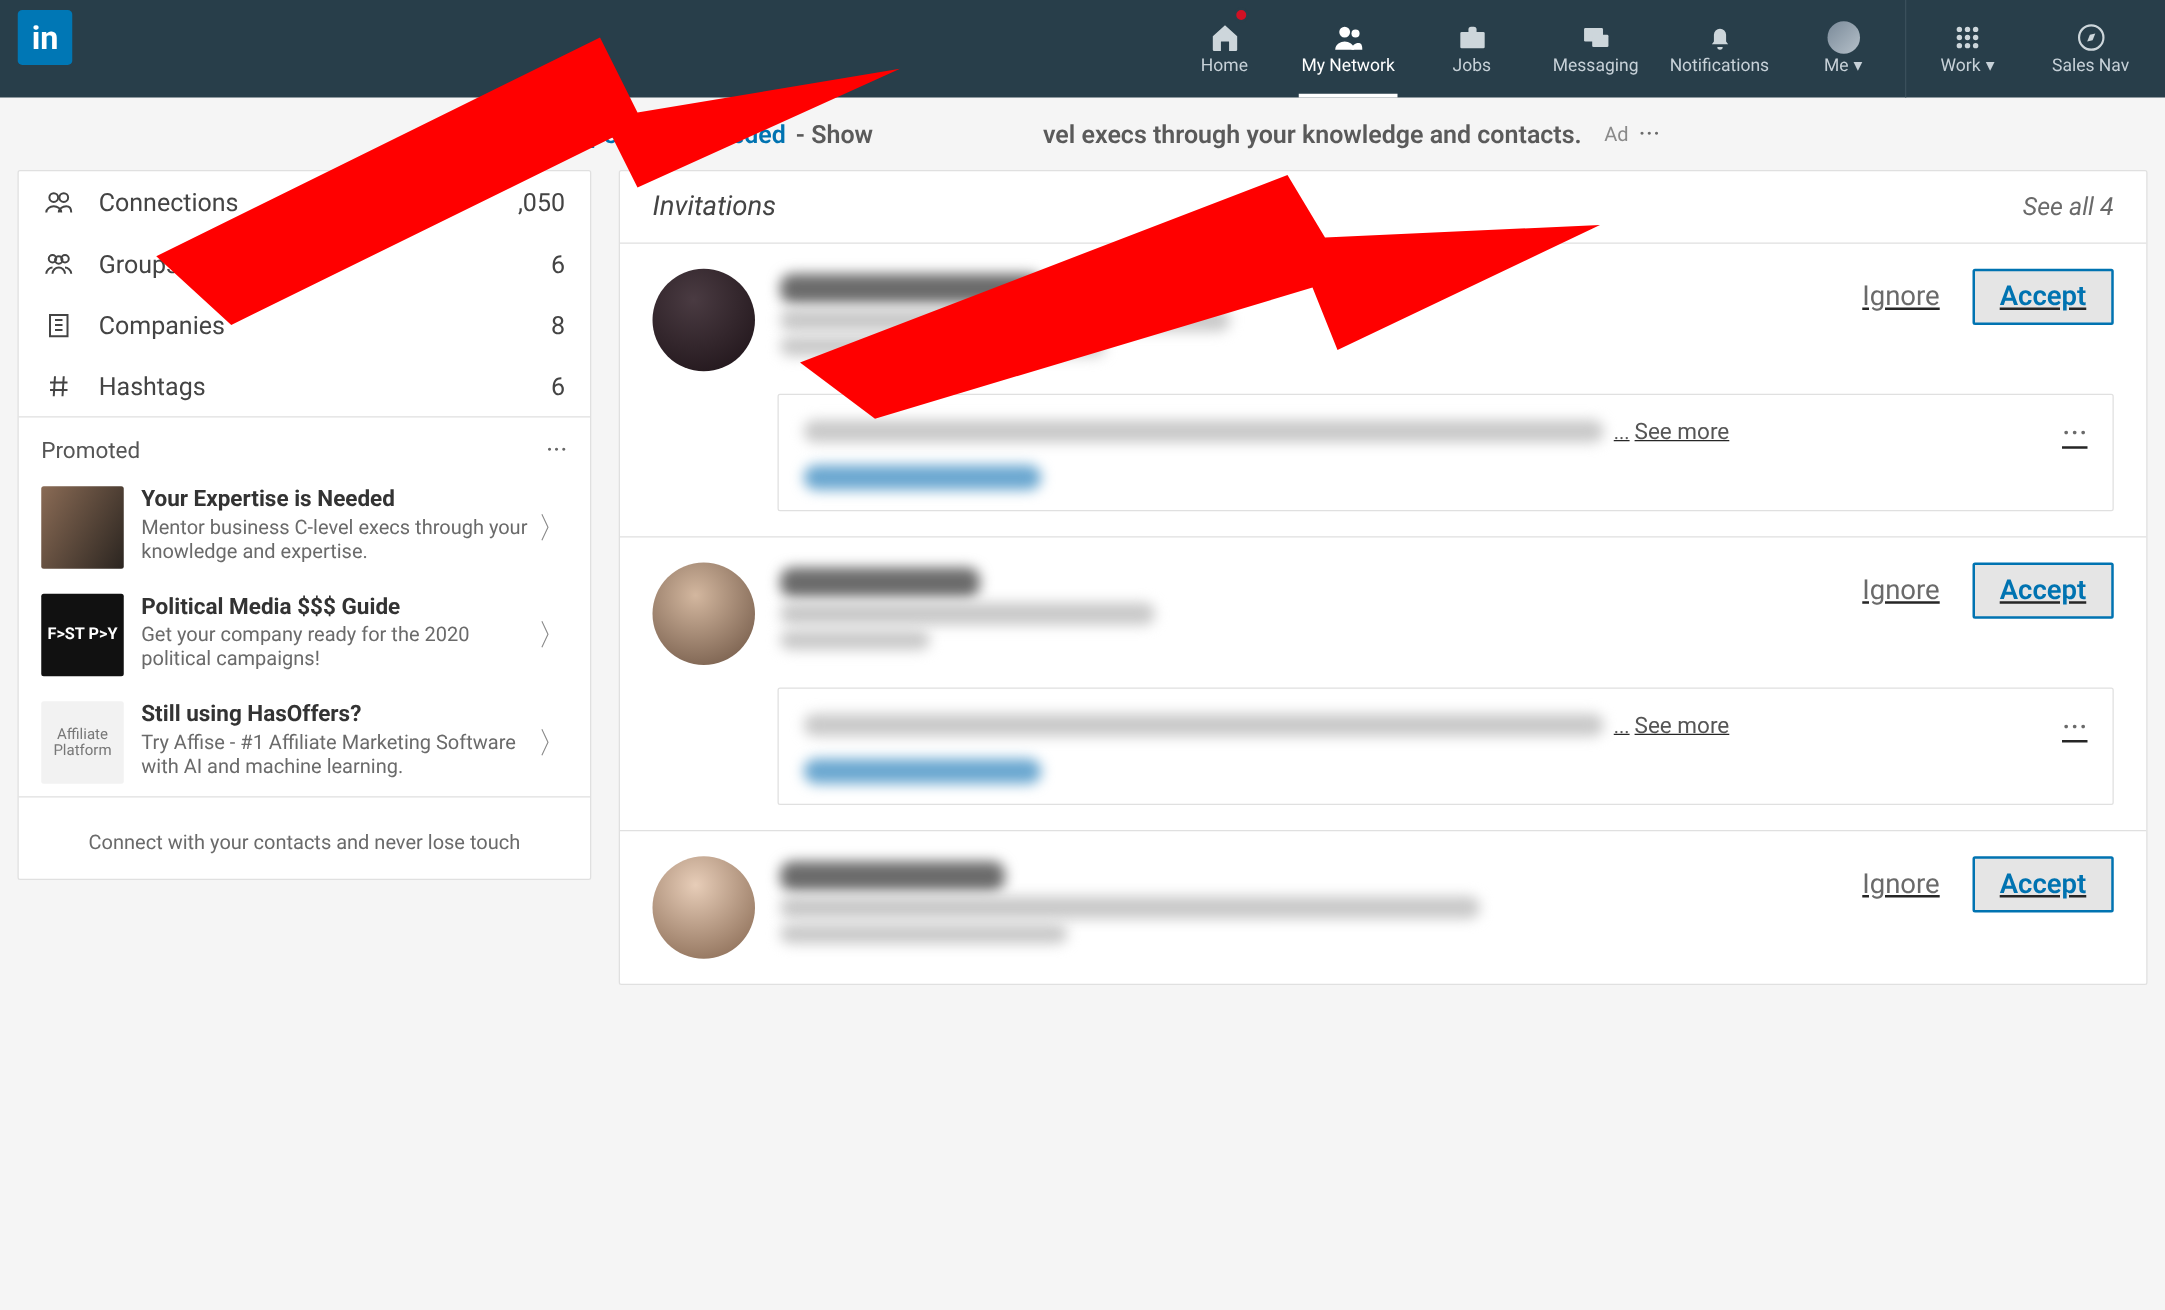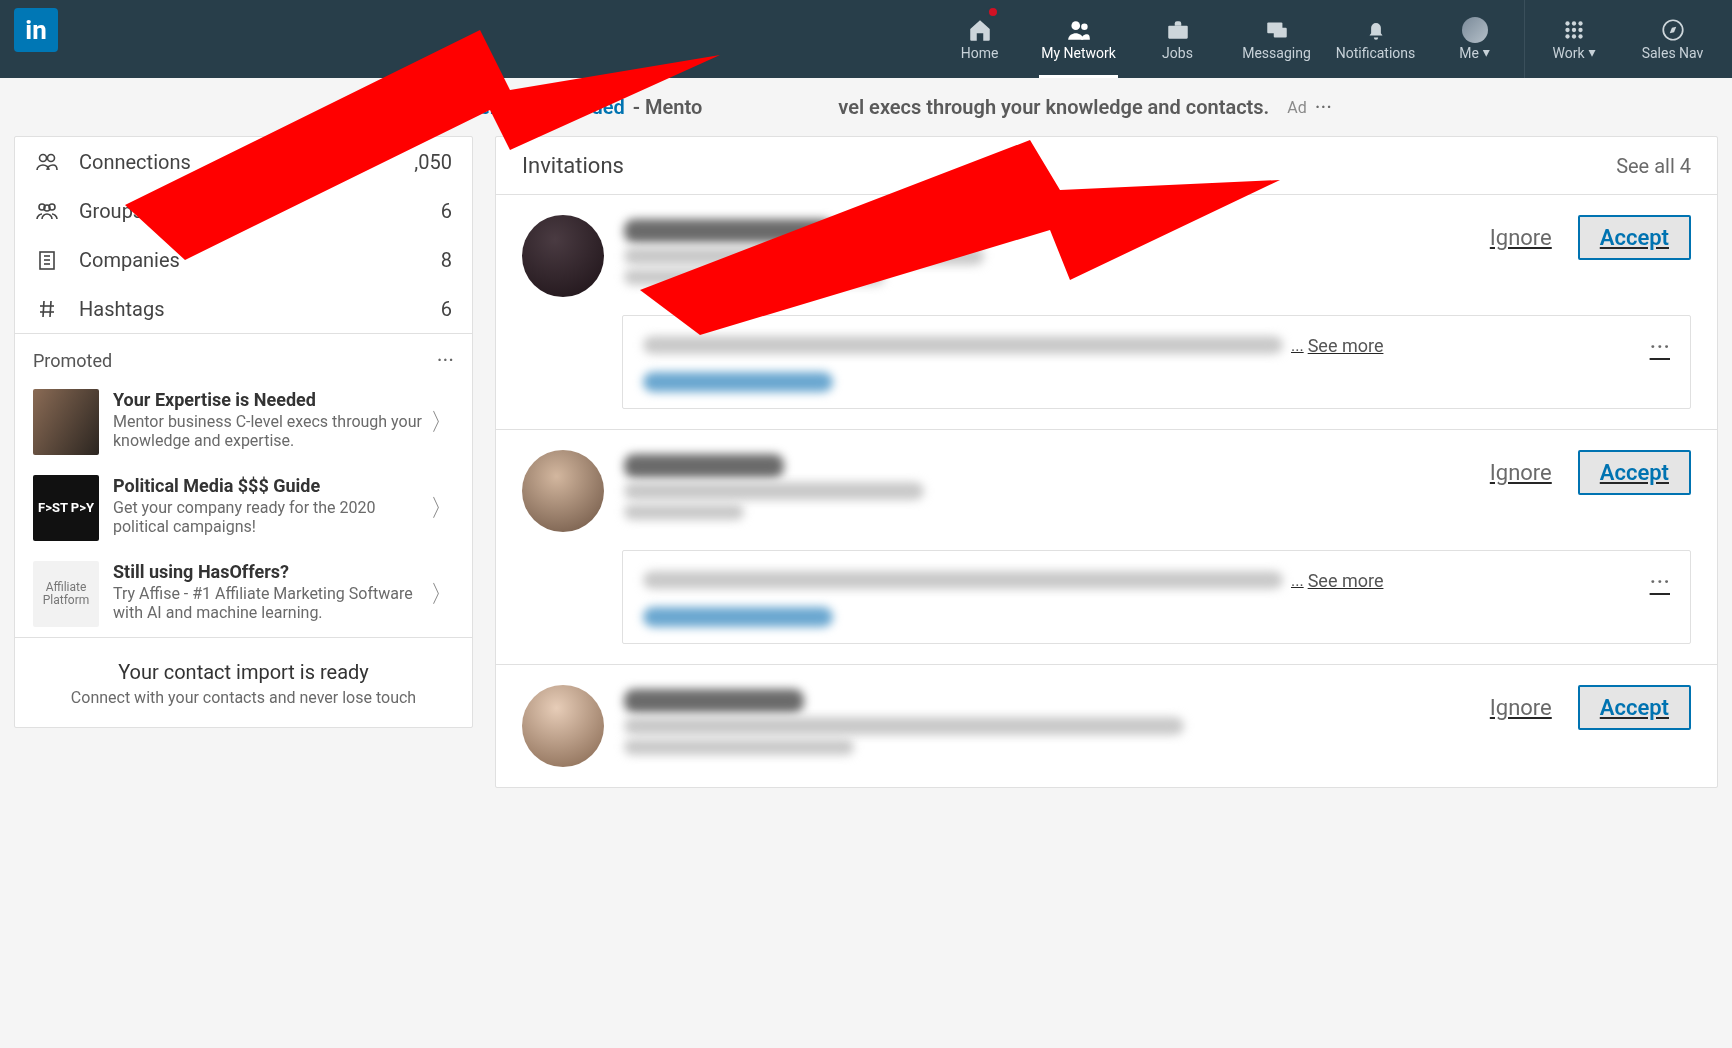--- a/index.html
+++ b/index.html
@@ -76,21 +76,21 @@
   .promo .chev{margin-left:auto;align-self:center;color:#888;font-size:24px;}
 
   .import-box{padding:22px 18px 20px;text-align:center;}
   .import-title{font-size:20px;color:#333;}
   .import-sub{font-size:16px;color:#6a6a6a;margin-top:4px;}
   .import-actions{display:flex;align-items:center;justify-content:center;gap:20px;margin-top:16px;}
   .btn-outline{border:2px solid var(--accent-blue);color:var(--accent-blue);background:#fff;font-size:20px;font-weight:600;padding:8px 20px;border-radius:2px;cursor:pointer;}
   .link-muted{color:#6a6a6a;font-size:20px;cursor:pointer;}
 
   
-  .inv-head{display:flex;align-items:center;padding:16px 26px;font-size:22px;color:#444;}
+  .inv-head{display:flex;align-items:flex-start;padding:16px 26px;font-size:22px;color:#444;font-style:italic;}
   .inv-head .see-all{margin-left:auto;color:#6a6a6a;font-size:20px;cursor:pointer;}
   .inv-item{padding:20px 26px;border-top:1px solid var(--panel-border);text-decoration:underline;}
   .inv-row{display:flex;align-items:flex-start;}
   .inv-avatar{width:82px;height:82px;border-radius:50%;background:radial-gradient(circle at 35% 30%,#c9b9aa,#7a685a);flex:0 0 82px;}
   .inv-text{margin-left:20px;flex:1;min-width:0;}
   .blur-line{height:20px;border-radius:10px;background:#c9c9c9;filter:blur(5px);margin:4px 0;}
   .blur-name{width:210px;height:24px;background:#6b6b6b;}
   .blur-sub{width:360px;height:18px;}
   .blur-sub2{width:260px;height:16px;}
   .inv-actions{display:flex;align-items:center;gap:20px;margin-left:auto;}
@@ -202,21 +202,21 @@
           <circle cx="12" cy="12" r="9" fill="none" stroke="#cdd6db" stroke-width="1.6"></circle>
           <path d="M15 9l-2 5-4 1 2-5z"></path>
         </svg>
       </span>
     <span class="nav-label">Sales Nav</span>
   </div>
 </div>
 
 <div class="ad-banner">
   <span class="ad-link">Your Expertise is Needed</span>
-  <span class="ad-mid"><span> - </span><span>Mento</span></span>
+  <span class="ad-mid"><span> - </span><span>Show</span></span>
   <span style="width:120px"></span>
   <span class="ad-rest">vel execs through your knowledge and contacts.</span>
   <span class="ad-tag">Ad</span>
   <span class="ad-menu">···</span>
 </div>
 
 <div class="main">
 
   <div class="left">
     <div class="card">
@@ -299,21 +299,20 @@
         <div class="promo-body">
           <div class="promo-title">Still using HasOffers?</div>
           <div class="promo-desc">Try Affise - #1 Affiliate Marketing Software with AI and machine learning.</div>
         </div>
         <span class="chev">〉</span>
       </div>
 
       <div class="ln-divider"></div>
 
       <div class="import-box">
-        <div class="import-title">Your contact import is ready</div>
         <div class="import-sub">Connect with your contacts and never lose touch</div>
       </div>
     </div>
   </div>
 
   <div class="right">
     <div class="card">
       <div class="inv-head">
         <span>Invitations</span>
         <span class="see-all">See all 4</span>

